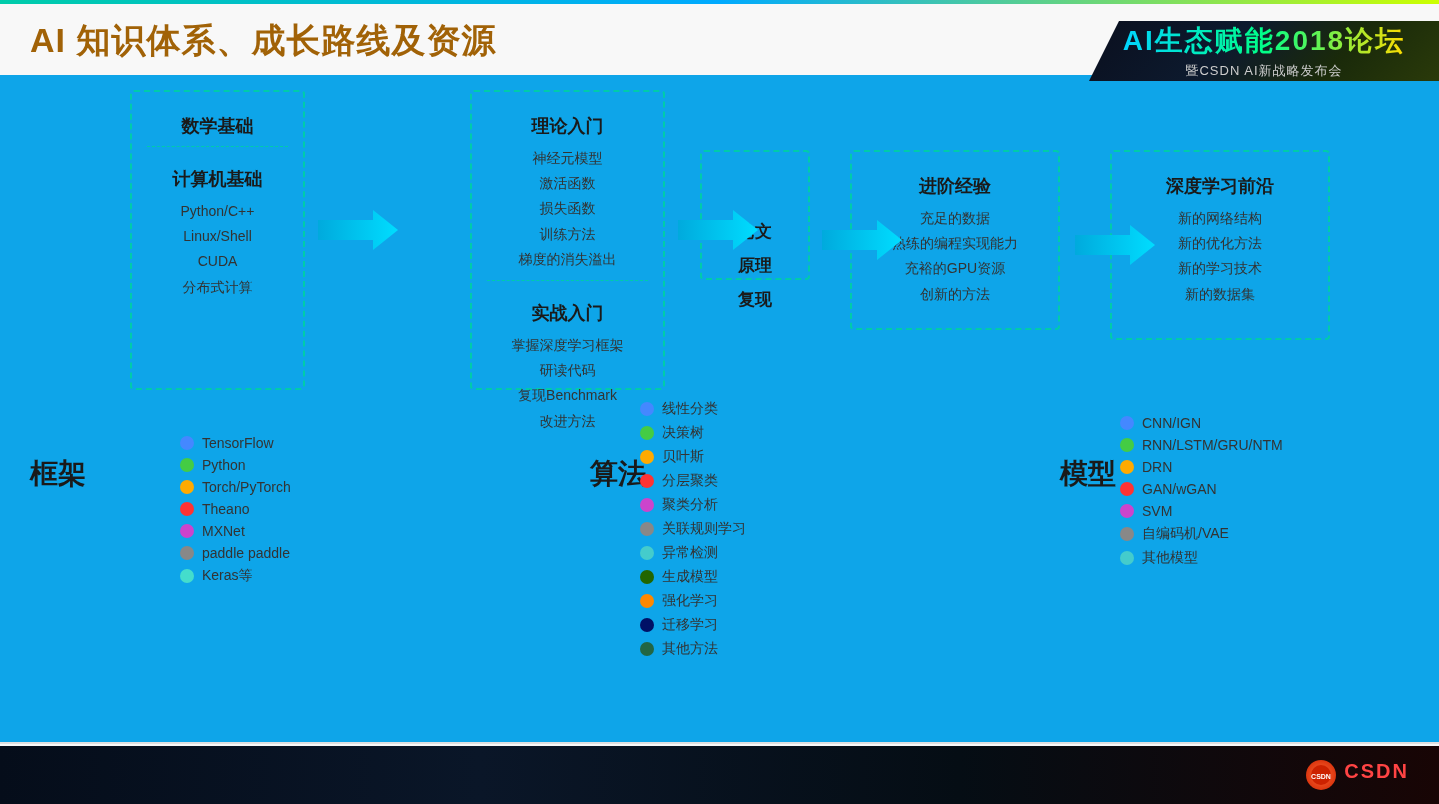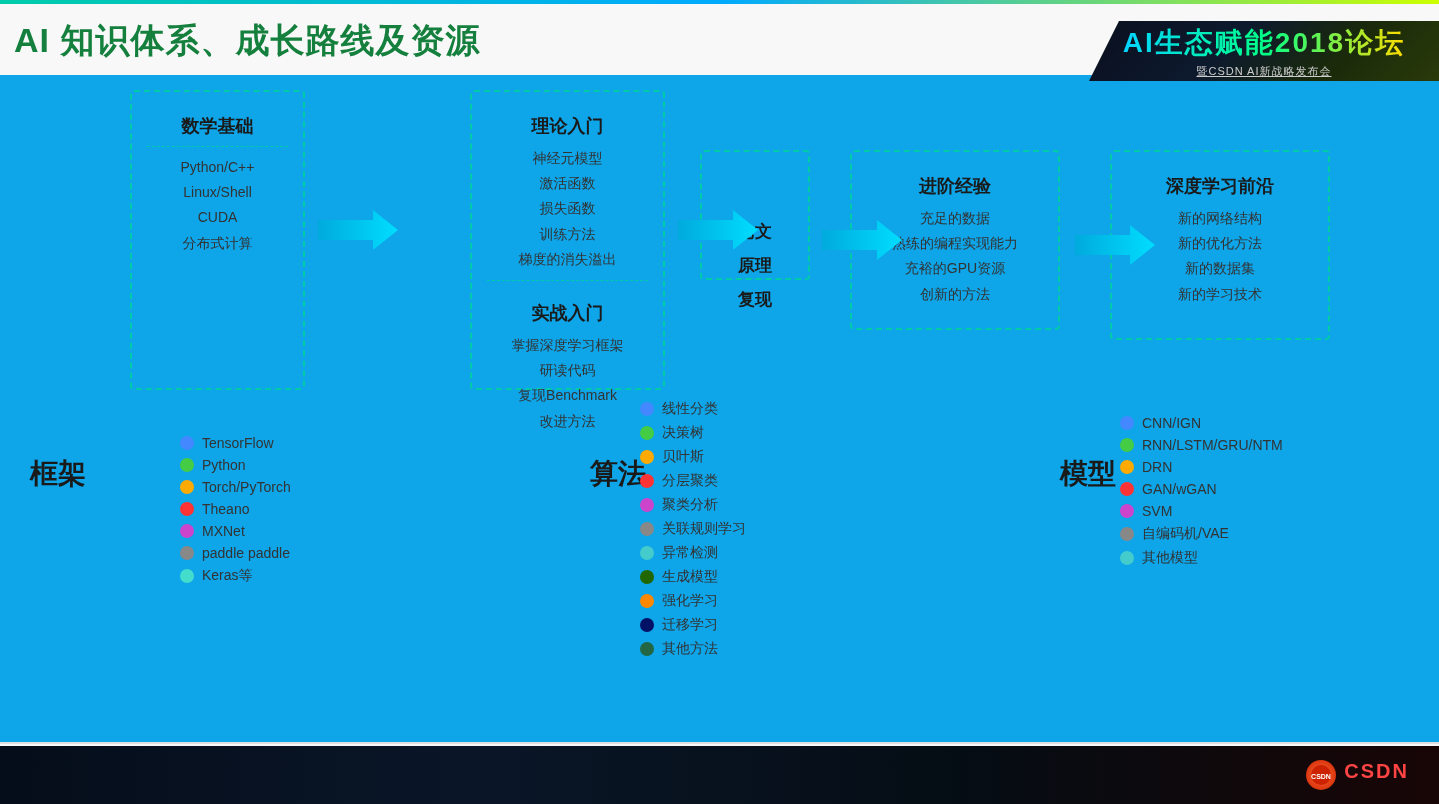--- a/index.html
+++ b/index.html
@@ -19,24 +19,24 @@
       right: 0;
       bottom: 0;
       background: #f8f8f8;
       z-index: 1;
     }
 
     
     .page-title {
       position: absolute;
       top: 18px;
-      left: 14px;
+      left: 30px;
       font-size: 34px;
       font-weight: bold;
-      color: #15803d;
+      color: #a16207;
       z-index: 20;
       letter-spacing: 1px;
     }
 
     
     .logo-area {
       position: absolute;
       top: 0;
       right: 0;
       width: 350px;
@@ -55,25 +55,24 @@
       font-size: 28px;
       font-weight: 900;
       background: linear-gradient(to right, #00d4ff, #00ff88, #ffdd00);
       -webkit-background-clip: text;
       -webkit-text-fill-color: transparent;
       background-clip: text;
       letter-spacing: 2px;
     }
 
     .logo-subtitle {
-      font-size: 11px;
+      font-size: 13px;
       color: #cccccc;
       margin-top: 2px;
       letter-spacing: 1px;
-      text-decoration: underline;
     }
 
     
     .diagram-area {
       position: absolute;
       top: 75px;
       left: 0;
       right: 0;
       bottom: 60px;
       background: #0ea5e9;
@@ -202,20 +201,21 @@
   <div class="logo-title">AI生态赋能2018论坛</div>
   <div class="logo-subtitle">暨CSDN AI新战略发布会</div>
 </div>
 
 <div class="diagram-area">
 
   <div class="dashed-box box-math">
     <div style="padding:10px 15px;">
       <div class="box-header">数学基础</div>
       <div class="inner-divider"></div>
+      <div class="box-header">计算机基础</div>
       <ul class="box-items">
         <li>Python/C++</li>
         <li>Linux/Shell</li>
         <li>CUDA</li>
         <li>分布式计算</li>
       </ul>
     </div>
   </div>
 
   <div style="position:absolute;top:130px;left:318px;z-index:10;">
@@ -290,22 +290,22 @@
       <polygon points="0,15 55,15 55,5 80,25 55,45 55,35 0,35" fill="url(#arrowGrad)"></polygon>
     </svg>
   </div>
 
   <div class="dashed-box box-deep">
     <div style="padding:10px 15px;">
       <div class="box-header">深度学习前沿</div>
       <ul class="box-items">
         <li>新的网络结构</li>
         <li>新的优化方法</li>
+        <li>新的学习技术</li>
         <li>新的数据集</li>
-        <li>新的学习技术</li>
       </ul>
     </div>
   </div>
 
   <div class="section-label frameworks-label">框架</div>
   <div class="section-label algorithms-label">算法</div>
   <div class="section-label models-label">模型</div>
 
   <div style="position:absolute;top:360px;left:180px;">
     <div id="fw-list">

